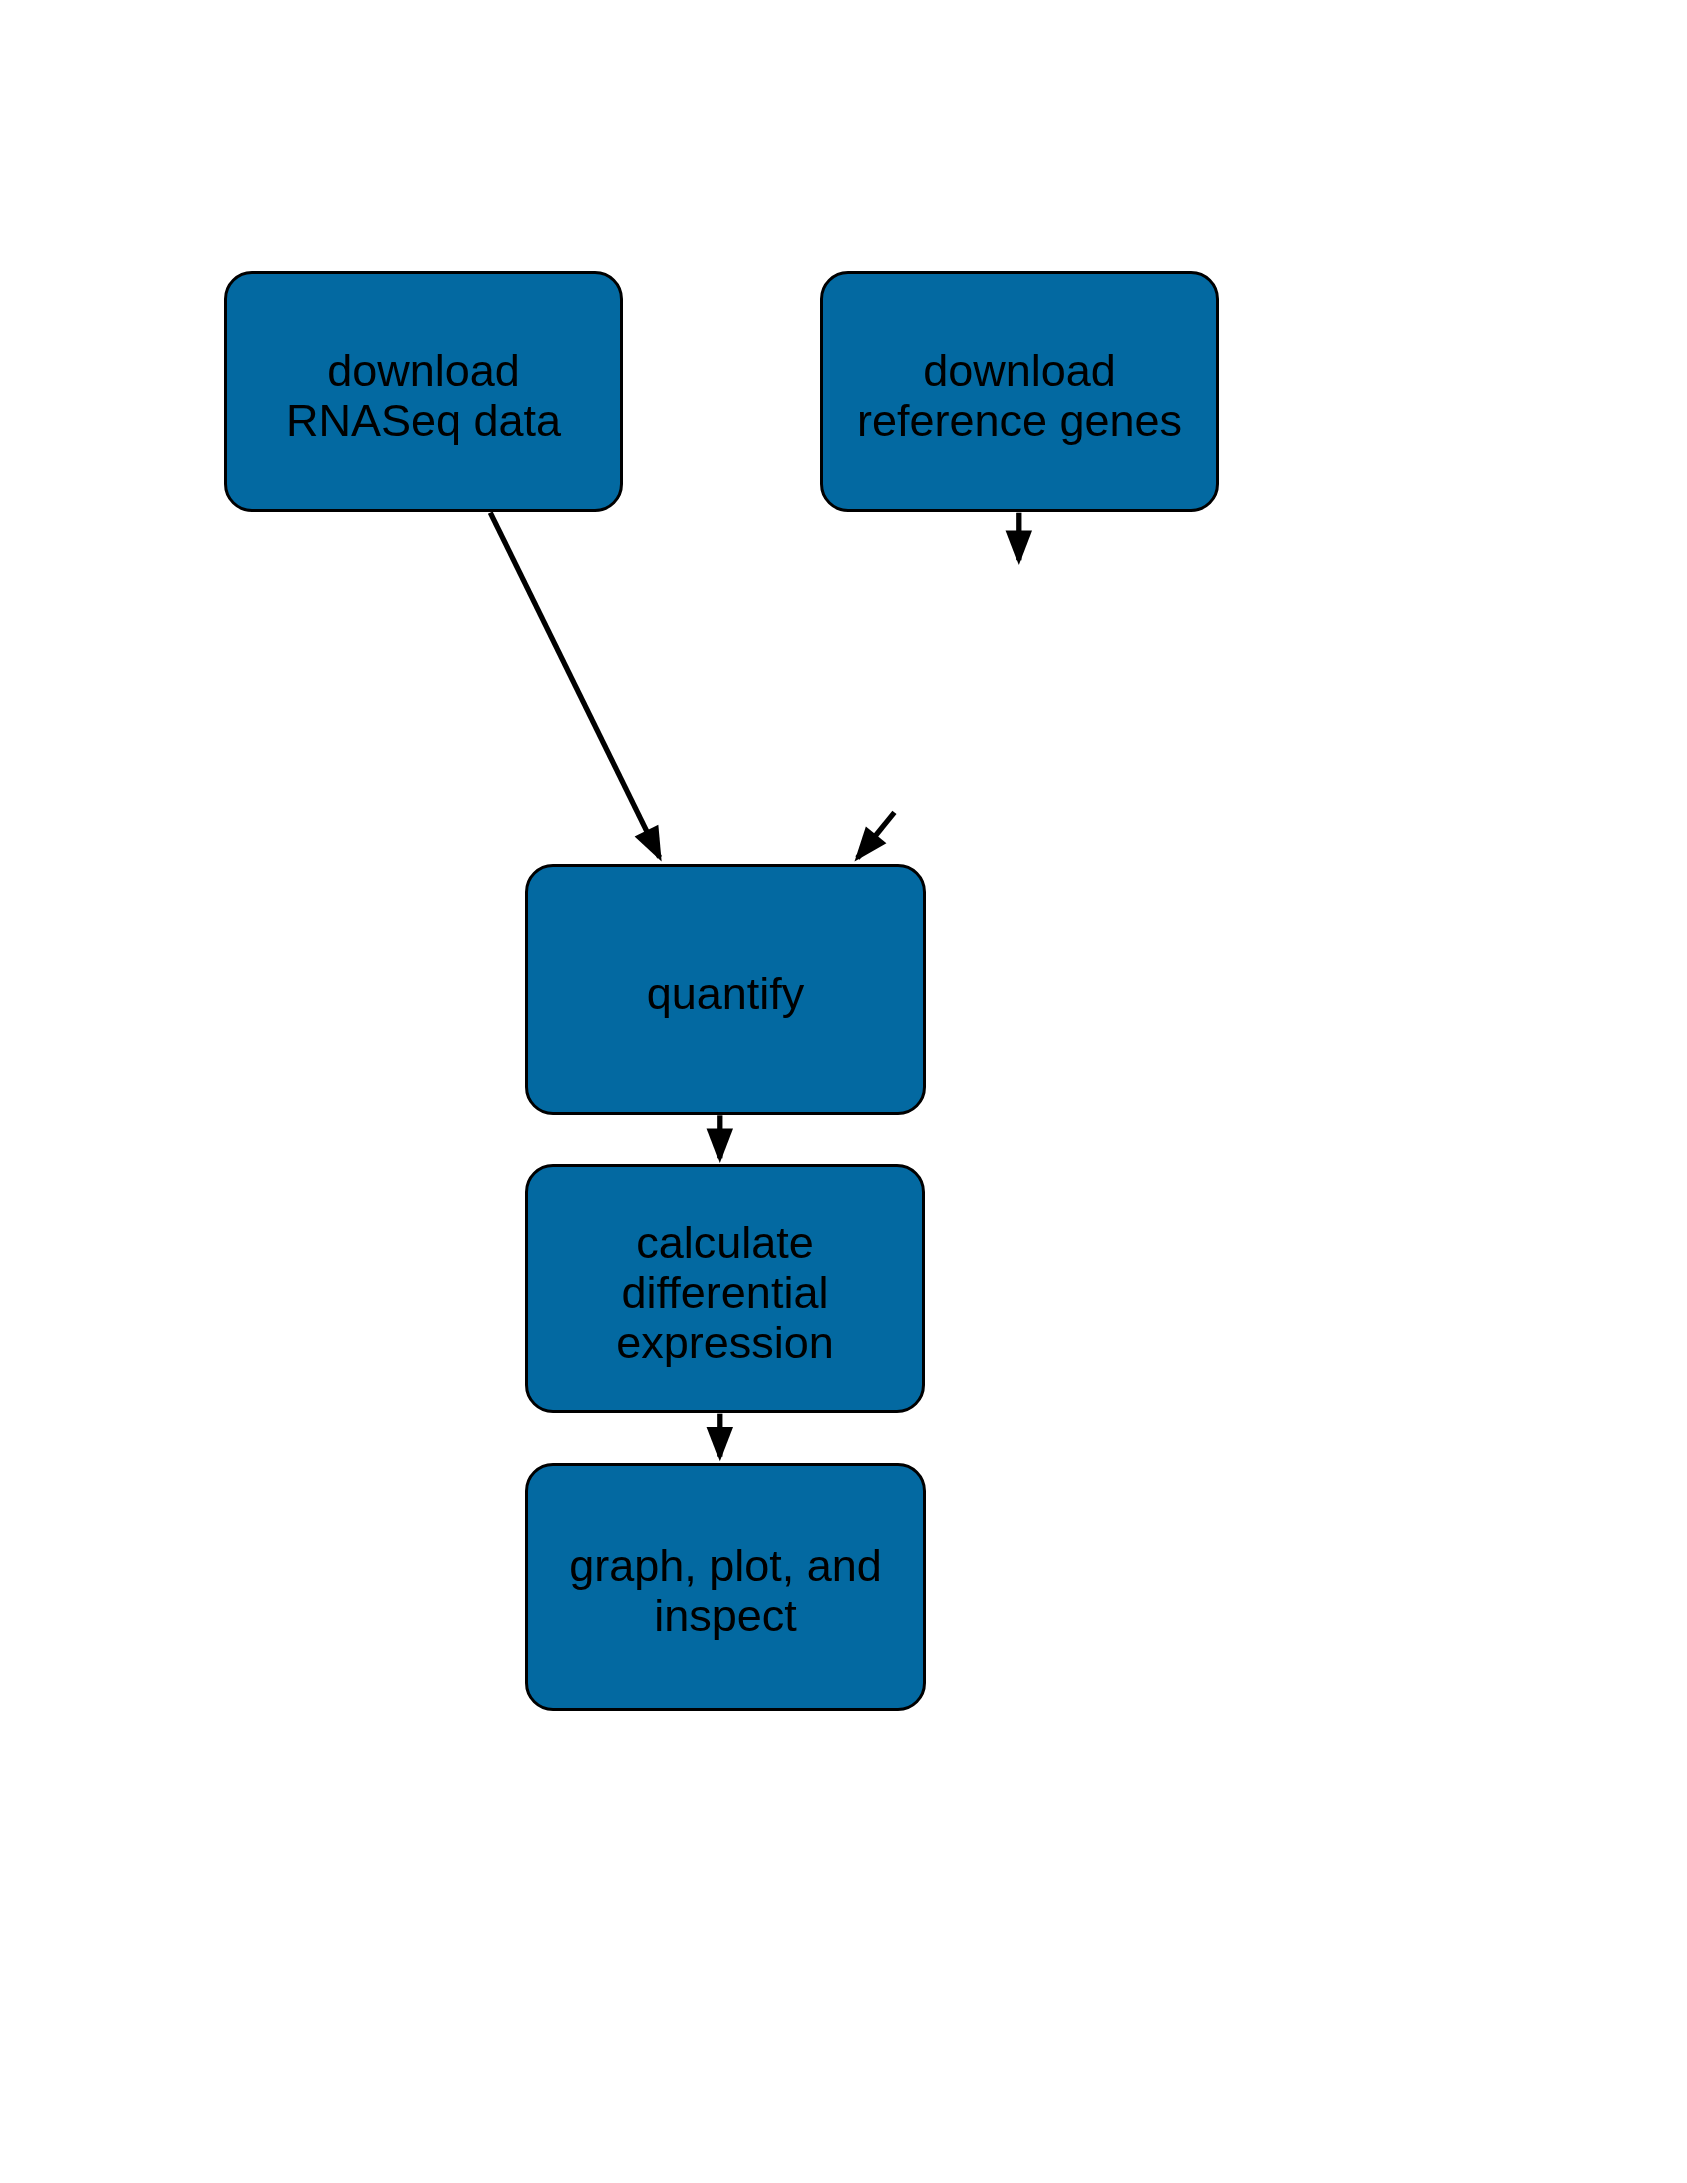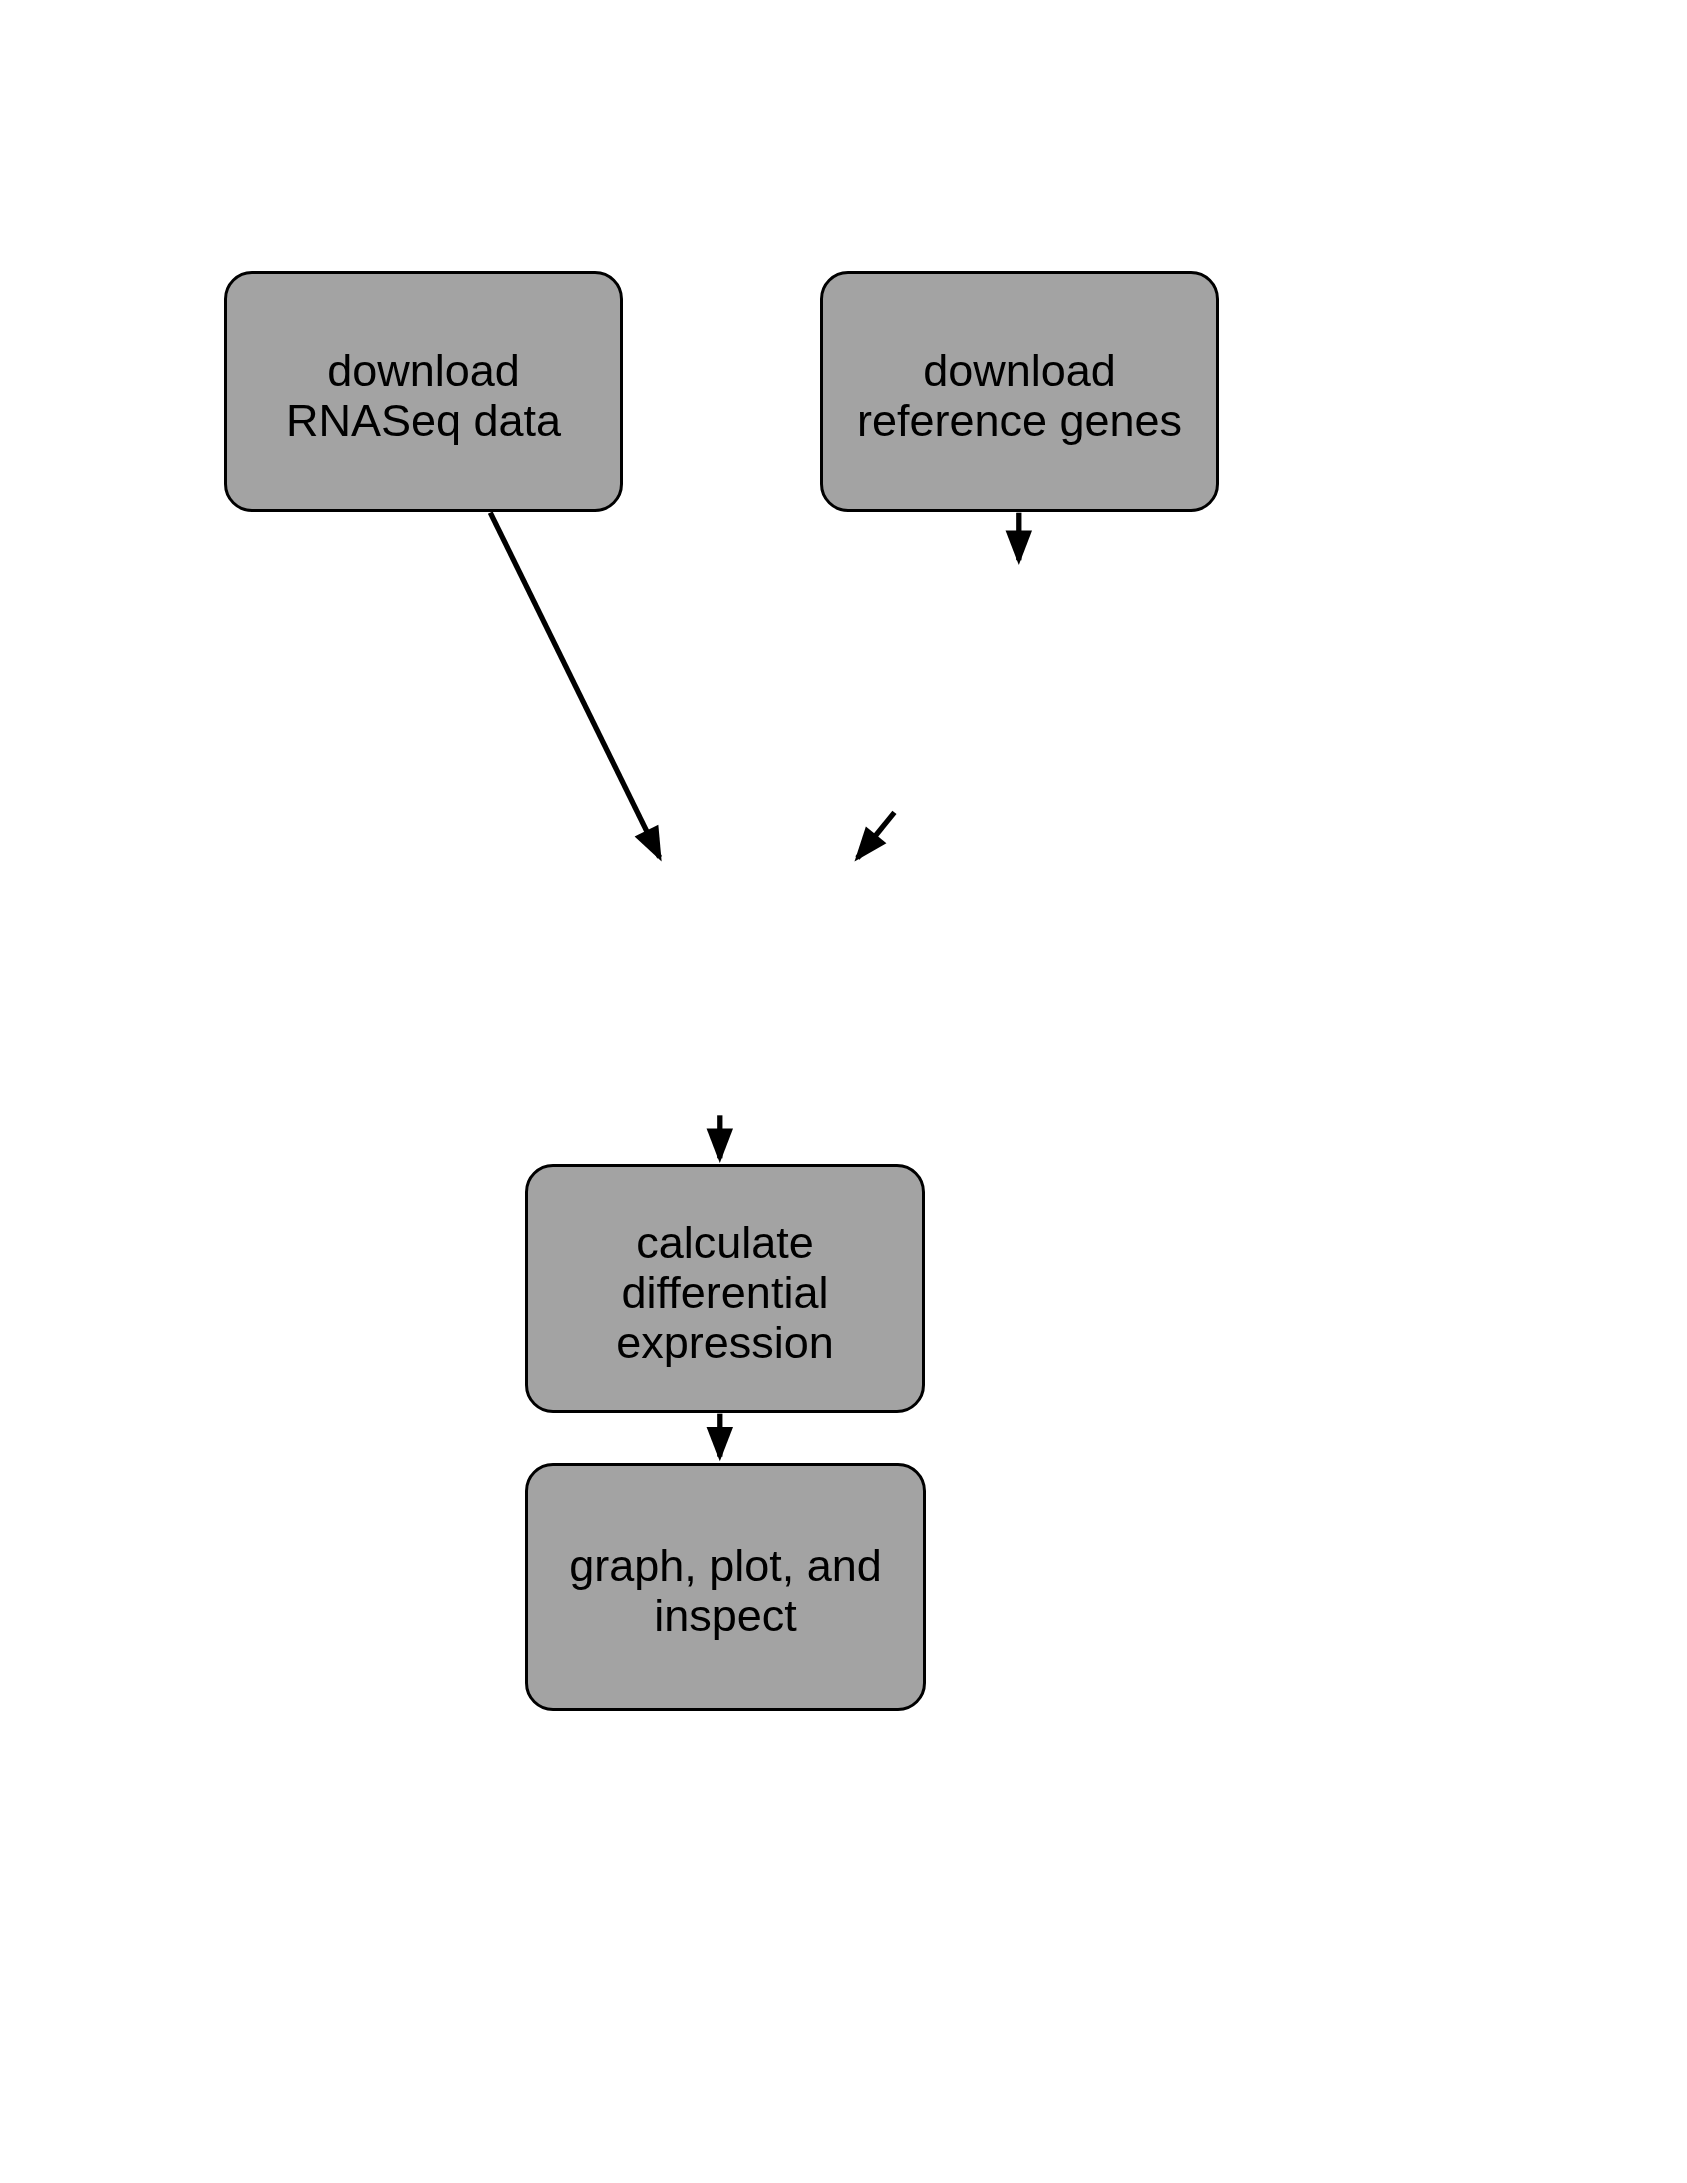--- a/index.html
+++ b/index.html
@@ -19,21 +19,21 @@
     position: absolute;
     left: 0;
     top: 0;
     width: 1687px;
     height: 2183px;
     pointer-events: none;
   }
   .node {
     position: absolute;
     box-sizing: border-box;
-    background: #a3a3a3;
+    background: #0369a1;
     border: 3px solid #000000;
     border-radius: 28px;
     display: flex;
     align-items: center;
     justify-content: center;
   }
   .node .label {
     white-space: pre-line;
     text-align: center;
     font-size: 45px;
@@ -78,20 +78,23 @@
     <span class="label">download
 RNASeq data</span>
   </div>
 
   <div class="node" id="node-download-refgenes">
     <span class="label">download
 reference genes</span>
   </div>
 
 
+  <div class="node" id="node-quantify">
+    <span class="label">quantify</span>
+  </div>
 
   <div class="node" id="node-calc-diff-expr">
     <span class="label">calculate
 differential
 expression</span>
   </div>
 
   <div class="node" id="node-graph-plot">
     <span class="label">graph, plot, and
 inspect</span>

